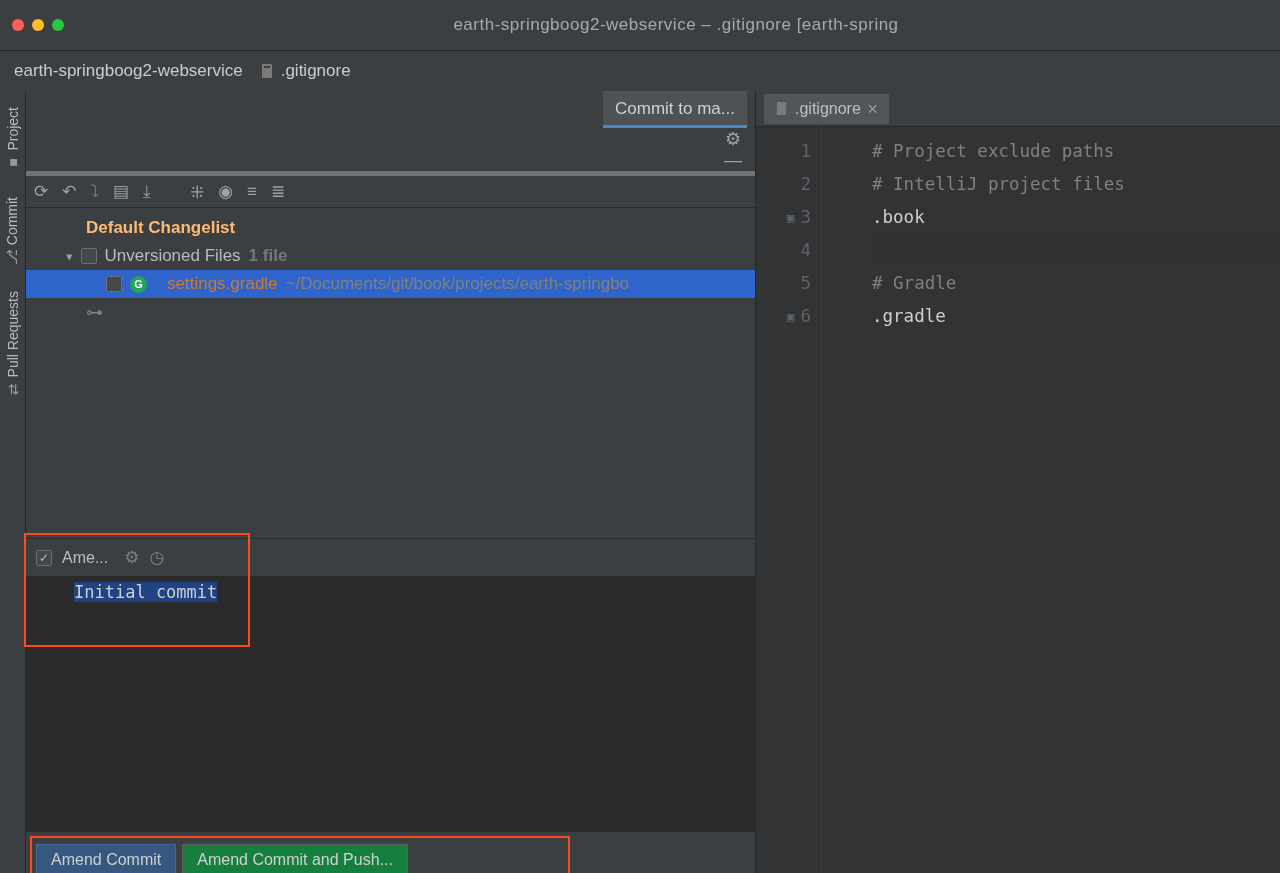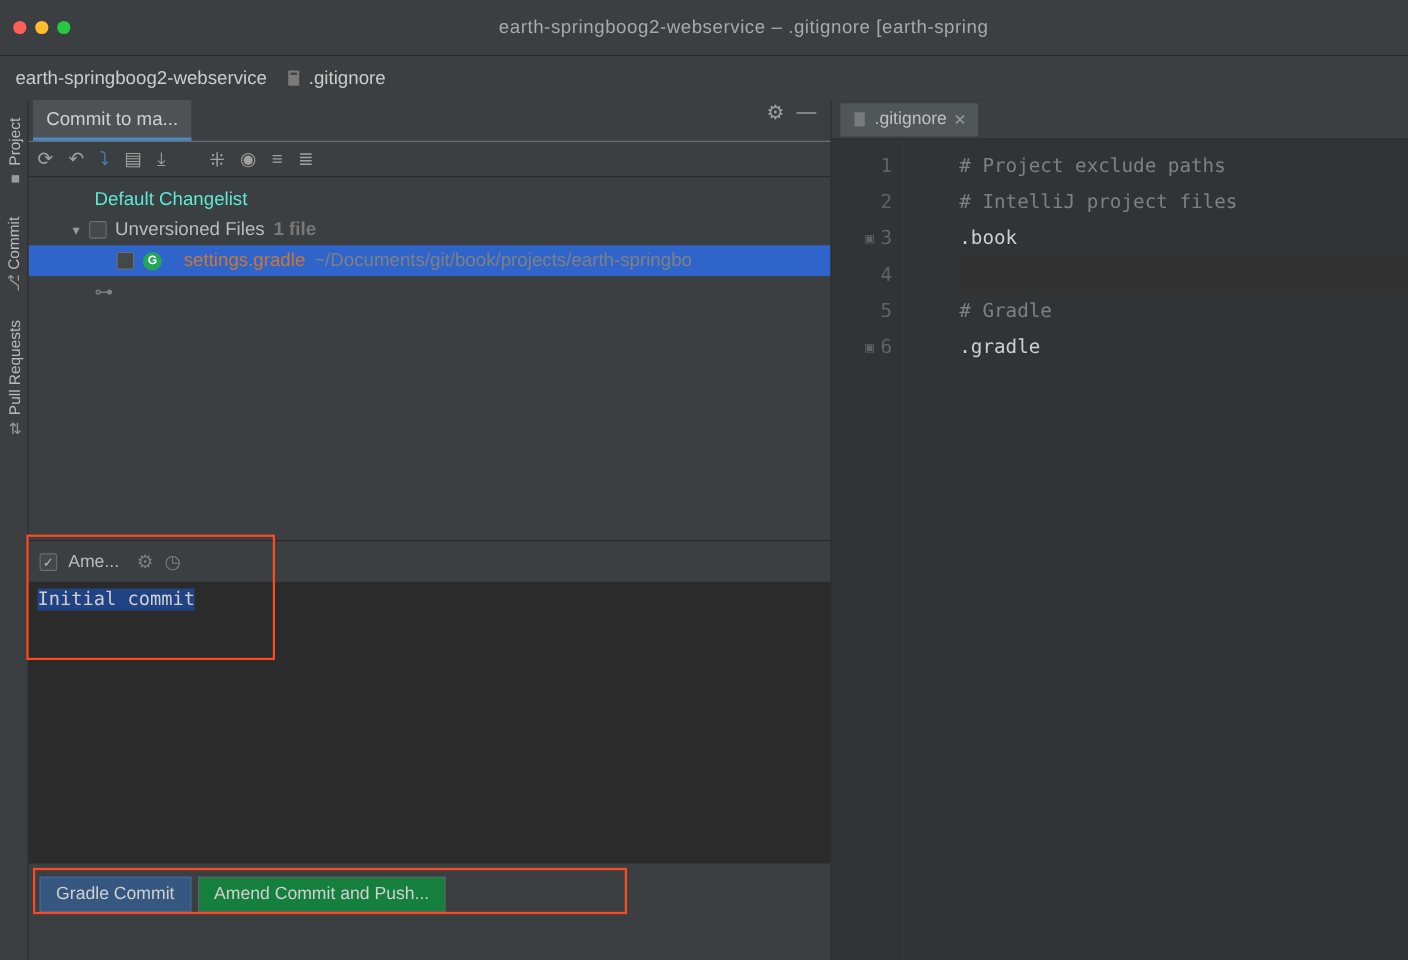--- a/index.html
+++ b/index.html
@@ -76,23 +76,24 @@
 
 .commit-panel {
   width: 730px;
   background: #3c3f41;
   display: flex;
   flex-direction: column;
   border-right: 1px solid #282828;
 }
 .panel-header {
   display: flex;
-  align-items: flex-start;
+  align-items: flex-end;
   padding: 0 8px 0 4px;
-  border-bottom: 1px solid #737373;
+  border-bottom: 5px solid #737373;
+  flex-direction: column;
 }
 .panel-tab {
   padding: 8px 12px 6px;
   color: #d0d0d0;
   font-size: 17px;
   border-bottom: 3px solid #4a88c7;
   background: #4e5254;
 }
 .panel-header .spacer { flex:1; }
 .panel-header .hicon { width:28px; text-align:center; color:#a0a0a0; font-size:18px; cursor:pointer; }
@@ -113,21 +114,21 @@
   font-size: 17px;
 }
 .tree-row {
   display:flex; align-items:center; gap:8px; padding: 4px 10px 4px 24px;
 }
 .tree-row.nested { padding-left: 52px; }
 .tree-row.nested2 { padding-left: 80px; }
 .tree-row.selected { background: #2f65ca; }
 .chevron { color:#9a9a9a; font-size:13px; }
 .chk { width:16px;height:16px;border:1px solid #6e6e6e;border-radius:2px;background:#43494a; flex-shrink:0;}
-.changelist-label { font-weight:400; color:#5eead4; }
+.changelist-label { font-weight:700; color:#fdba74; }
 .filecount { color:#787878;font-weight:bold; }
 .gicon { width:17px;height:17px;border-radius:50%;background:#23a55a;color:#fff;display:inline-flex;align-items:center;justify-content:center;font-size:11px;font-weight:bold;flex-shrink:0;}
 .fname { color:#cc7832;margin-left:12px; }
 .fpath { color:#808080; white-space:nowrap; overflow:hidden; }
 .merge-icon { color:#808080; }
 
 .tree-area { flex: 0 0 330px; overflow:hidden;}
 
 .commit-msg-area {
   border-top: 1px solid #2b2b2b;
@@ -139,21 +140,21 @@
 .amend-chk { width:16px;height:16px;border:1px solid #6e6e6e;border-radius:2px;background:#43494a;display:inline-flex;align-items:center;justify-content:center;color:#bbb;font-size:12px;}
 .amend-row .aicon { color:#7e7e7e; font-size:17px;}
 .highlight-box {
   position:absolute; border: 2px solid #ff4a1f; pointer-events:none;
 }
 .hl1 { left:-2px; top:-6px; width:226px; height:114px; }
 .commit-msg {
   background:#2b2b2b; color:#d0d0d0; font-family:Menlo,Consolas,monospace; font-size:17px;
   padding:6px 8px; min-height:256px;
 }
-.commit-msg .seltext { background:#214283; }
+.commit-msg .seltext { background:#214283;margin-left:40px; }
 
 .commit-buttons {
   display:flex; gap:6px; padding:12px 10px 12px 10px; position:relative;
 }
 .btn {
   background:#15803d; color:#d0d0d0; border:1px solid #5e6060; padding:6px 14px; font-size:16px; cursor:pointer;
 }
 .btn.primary { background:#365880; border-color:#446a94;}
 .hl2 { left:4px; top:4px; width:540px; height:42px; }
 
@@ -282,21 +283,21 @@
         <span class="aicon">◷</span>
       </div>
       <div class="commit-msg">
         <span class="seltext">Initial commit</span>
       </div>
     </div>
 
     <div class="commit-buttons">
       <div class="highlight-box hl2"></div>
       <button class="btn primary">
-        <span>Gradle Commit</span>
+        <span>Amend Commit</span>
       </button>
       <button class="btn">
         <span>Amend Commit and Push...</span>
       </button>
     </div>
   </div>
 
   <div class="editor-area">
     <div class="editor-tabs">
       <div class="etab">

